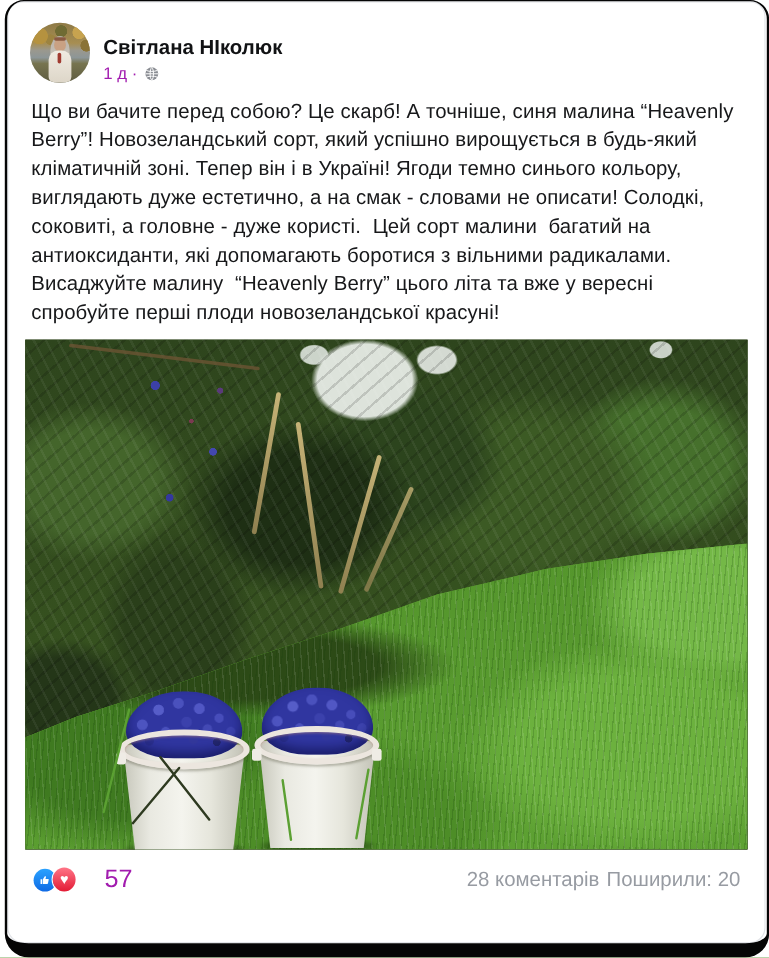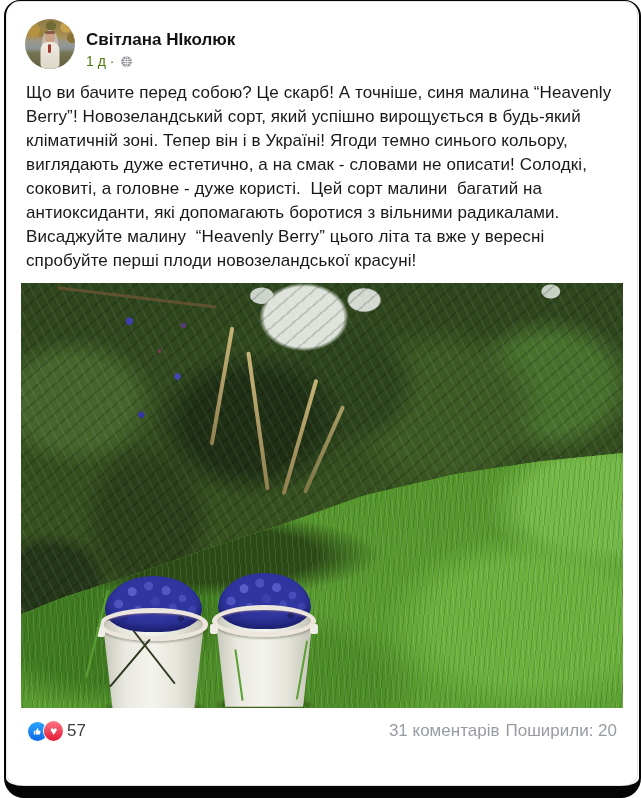--- a/index.html
+++ b/index.html
@@ -40,21 +40,21 @@
     background:linear-gradient(#b7b1a8,#d2ccc2);border-radius:8px/12px;}
   .av-head{position:absolute;left:50%;top:26%;transform:translateX(-50%);width:10px;height:11px;
     background:#c9a183;border-radius:50%;}
   .av-band{position:absolute;left:50%;top:24%;transform:translateX(-50%);width:10px;height:3px;
     background:#8a5a42;border-radius:2px;}
   .av-coat{position:absolute;left:50%;top:46%;transform:translateX(-50%);width:19px;height:27px;
     background:linear-gradient(#f0ebe2,#ddd6c8);border-radius:8px 8px 5px 5px;}
   .av-scarf{position:absolute;left:46%;top:50%;width:3px;height:9px;background:#a03a30;border-radius:2px;}
   .hdr-meta{margin-left:11px;padding-top:3px;}
   .author{font-size:17px;font-weight:700;color:#111214;line-height:1.2;cursor:pointer;}
-  .meta-row{display:flex;align-items:center;gap:4px;margin-top:3px;font-size:14px;color:#4d7c0f;cursor:pointer;}
+  .meta-row{display:flex;align-items:center;gap:4px;margin-top:3px;font-size:14px;color:#a21caf;cursor:pointer;}
   .globe{display:inline-block;width:13px;height:13px;margin-left:1px;}
   
   .body-text{
     padding:0 17px 0 19px;font-size:17px;line-height:24px;color:#17181a;
     white-space:pre-wrap;letter-spacing:0.1px;
   }
   
   .photo{position:relative;width:602px;height:425px;margin:10px auto 0;overflow:hidden;background:#33491f;cursor:pointer;}
   .foliage{position:absolute;inset:0;
     background-color:#33491f;
@@ -147,21 +147,21 @@
   .blade1{left:12.5%;top:72%;height:90px;transform:rotate(14deg);}
   .blade2{left:36%;top:86%;height:52px;transform:rotate(-8deg);}
   .blade3{left:46.5%;top:84%;height:60px;transform:rotate(10deg);}
   
   .ftr{display:flex;align-items:center;padding:13px 20px 0 21px;}
   .rx-wrap{display:flex;align-items:center;}
   .rx{width:19px;height:19px;border-radius:50%;display:inline-flex;align-items:center;justify-content:center;cursor:pointer;}
   .rx-like{background:linear-gradient(#2aa2ff,#0f6ae4);position:relative;z-index:1;}
   .rx-love{background:linear-gradient(#ff7486,#e31b35);margin-left:-3px;position:relative;z-index:2;
     box-shadow:0 0 0 1px #fff;color:#fff;font-size:12px;line-height:1;padding-bottom:1px;}
-  .rx-count{font-size:17px;color:#404040;margin-left:4px;cursor:pointer;}
+  .rx-count{font-size:21px;color:#a21caf;margin-left:24px;cursor:pointer;}
   .stats{margin-left:auto;display:flex;gap:6px;font-size:17px;color:#979ba2;}
   .stats span{cursor:pointer;}
 </style>
 </head>
 <body>
 
 <div class="card">
 
   <div class="hdr">
     <div class="avatar">
@@ -223,20 +223,20 @@
     <div class="rx-wrap">
       <span class="rx rx-like">
         <svg viewBox="0 0 16 16" width="11" height="11">
           <path fill="#ffffff" d="M2.6 6.8h1.9v5.7H2.6zM5.3 12.5V7.1l2.3-3.5c.26-.4.82-.52 1.2-.26.33.22.47.63.36 1.01L8.6 6.4h3c.58 0 1 .54.88 1.1l-.84 4.2c-.1.47-.52.8-1 .8z"></path>
         </svg>
       </span>
       <span class="rx rx-love">♥</span>
       <span class="rx-count">57</span>
     </div>
     <div class="stats">
-      <span>31 коментарів</span>
+      <span>28 коментарів</span>
       <span>Поширили: 20</span>
     </div>
   </div>
 
 </div>
 
 <div class="frame"></div>
 
 </body></html>

